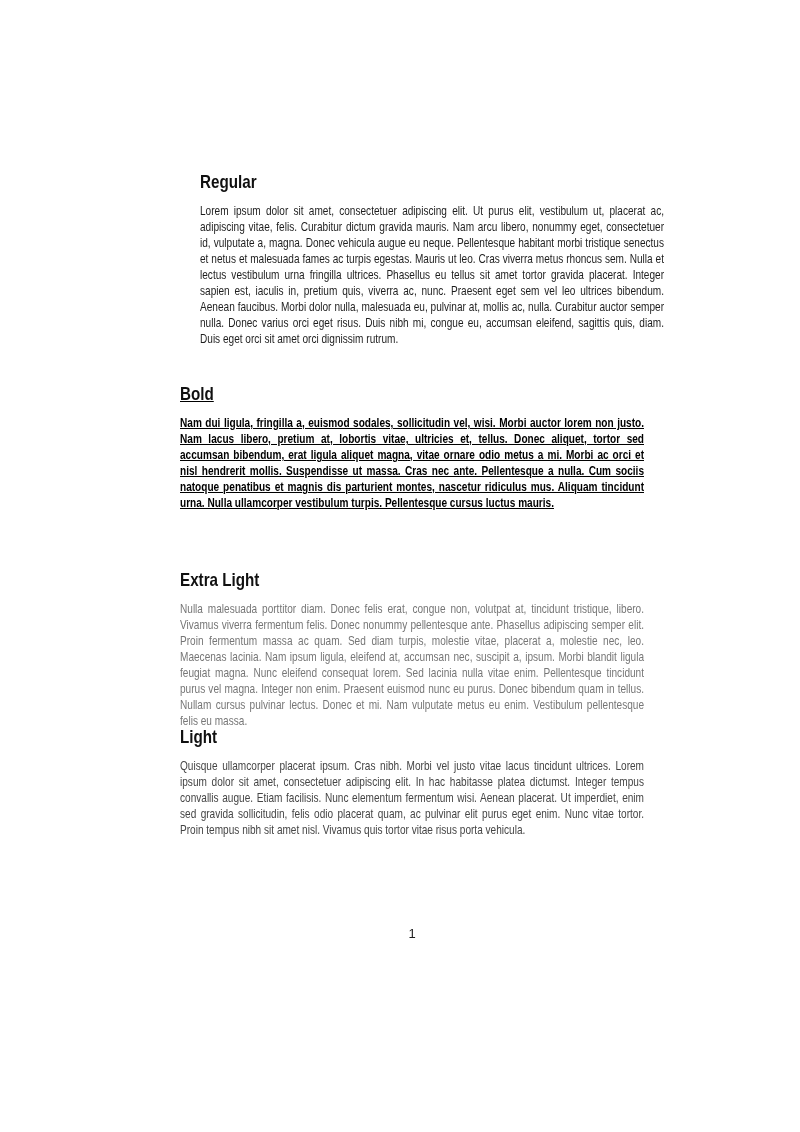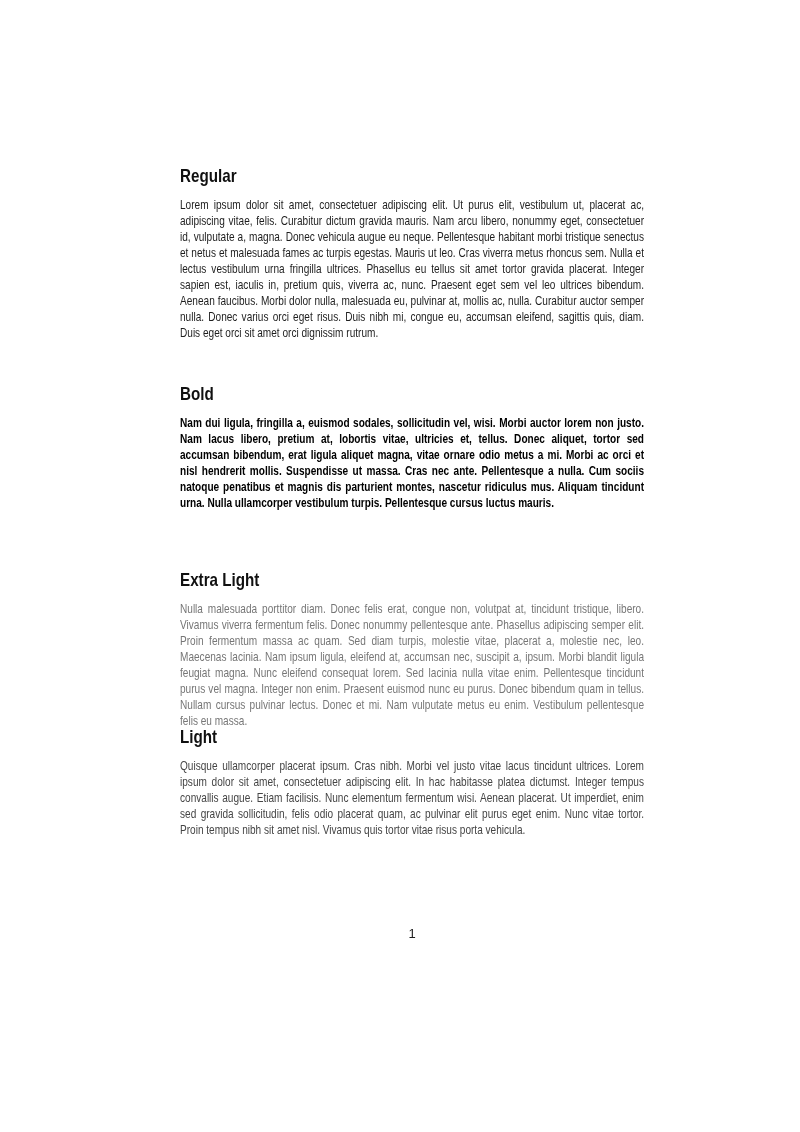--- a/index.html
+++ b/index.html
@@ -49,22 +49,22 @@
     text-align: justify;
     width: 580px;
     transform: scaleX(0.8);
     transform-origin: 0 0;
   }
   .weight-regular     { color: #1e1e1e; font-weight: 400; }
   .weight-bold        { color: #000000; font-weight: 700; }
   .weight-extra-light { color: #767676; font-weight: 300; }
   .weight-light       { color: #454545; font-weight: 300; }
 
-  .sec-regular     { top: 166px; }
-  .sec-bold        { top: 384px; }
+  .sec-regular     { top: 172px; margin-left: 20px; }
+  .sec-bold        { top: 384px; text-decoration: underline; }
   .sec-extra-light { top: 570px; }
   .sec-light       { top: 719px; margin-top: 8px; }
 
   .page-number {
     position: absolute;
     left: 180px;
     top: 926px;
     width: 464px;
     text-align: center;
     font-size: 13px;

